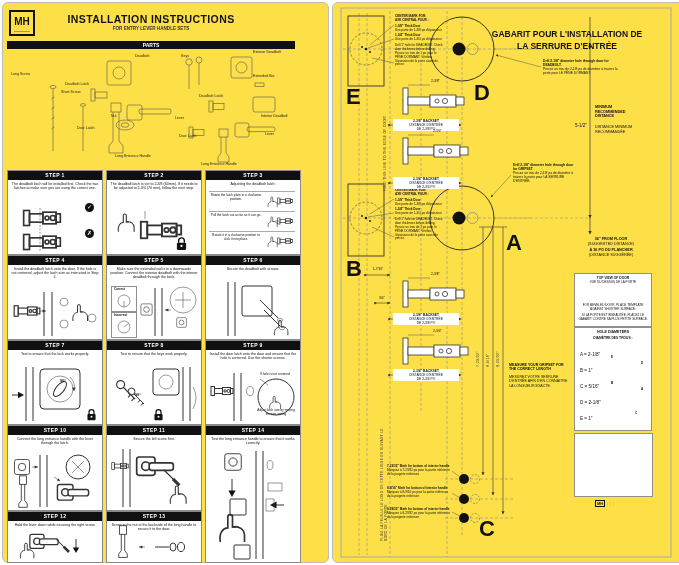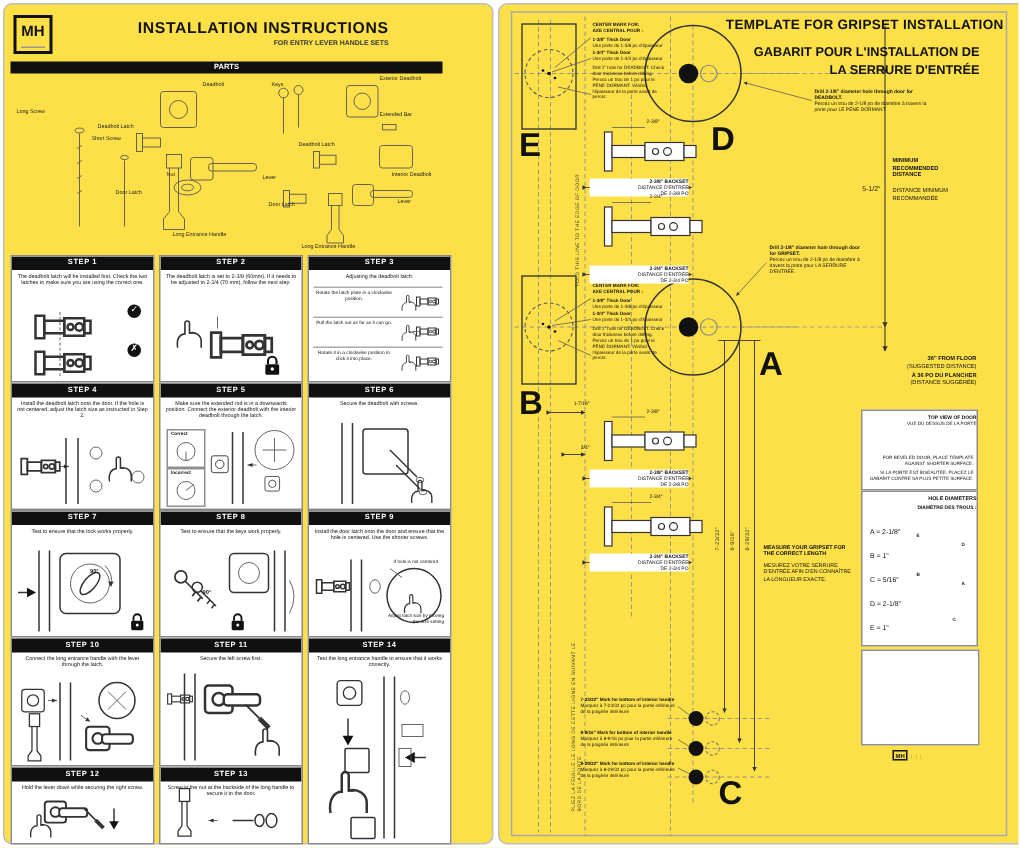--- a/index.html
+++ b/index.html
@@ -1,20 +1,20 @@
 <!DOCTYPE html>
 <html><head>
 <meta charset="utf-8">
 <style>
   html,body{margin:0;padding:0;background:#fff;}
   .canvas{position:relative;width:679px;height:565px;background:#fff;overflow:hidden;
           font-family:"Liberation Sans","DejaVu Sans",sans-serif;color:#111;}
   .page{position:absolute;background:#fde047;border:1px solid #bdbdbd;border-radius:6px;padding-left:29px;}
   .t{position:absolute;color:#111;font-size:4px;line-height:1.25;}
-  .b{font-weight:bold}.c{text-align:right}.r{text-align:right}
+  .b{font-weight:bold}.c{text-align:center}.r{text-align:right}
   .f3{font-size:3.1px}.f32{font-size:3.3px}.f35{font-size:3.6px}.f38{font-size:3.8px}
   .f45{font-size:4.6px}.f9{font-size:9px}
   .f85{font-size:8.5px}.f105{font-size:10.5px}.f22{font-size:22px}
   .vt{writing-mode:vertical-rl;transform:rotate(180deg);letter-spacing:.3px;color:#333}
   .wbg{background:#fff}
   .logo{position:absolute;left:6px;top:7px;width:22px;height:22px;border:2px solid #111;
         text-align:center;font-weight:bold;font-size:10px;line-height:20px;}
   .logo i{position:absolute;left:3px;right:3px;bottom:2px;border-bottom:1px solid #999;font-size:0}
   .bar{position:absolute;background:#101010;color:#fff;font-weight:bold;text-align:center;}
   .card{position:absolute;border:1px solid #8a8a8a;background:#fff;overflow:hidden}
@@ -588,21 +588,20 @@
         <ellipse cx="260" cy="452" rx="2.6" ry="4.4"></ellipse>
         <ellipse cx="273" cy="447" rx="7" ry="10"></ellipse>
         <ellipse cx="267" cy="474" rx="6" ry="8"></ellipse>
         <ellipse cx="279" cy="474" rx="6.6" ry="9"></ellipse>
           <ellipse cx="285" cy="475" rx="6.6" ry="9"></ellipse>
         <polygon points="289,469 316,480 314,486 287,476" fill="#fff"></polygon>
         <path d="M244,487 l6,-4 l-2,5 z" fill="#333"></path>
       </g>
     </svg>
 
-    <div class="t b f9 c" style="left:128px;top:8px;width:208px;letter-spacing:.2px">TEMPLATE FOR GRIPSET INSTALLATION</div>
     <div class="t b f85 c" style="left:148px;top:38px;width:172px">LA SERRURE D'ENTRÉE</div>
     <div class="t b f85 c" style="left:148px;top:26px;width:172px">GABARIT POUR L'INSTALLATION DE</div>
 
     <div class="t b f22" style="left:13px;top:80px">E</div>
     <div class="t b f22" style="left:141px;top:76px">D</div>
     <div class="t b f22" style="left:13px;top:252px">B</div>
     <div class="t b f22" style="left:173px;top:226px">A</div>
     <div class="t b f22" style="left:146px;top:512px">C</div>
 
     <div class="t f3" style="left:62px;top:12px;width:50px">

